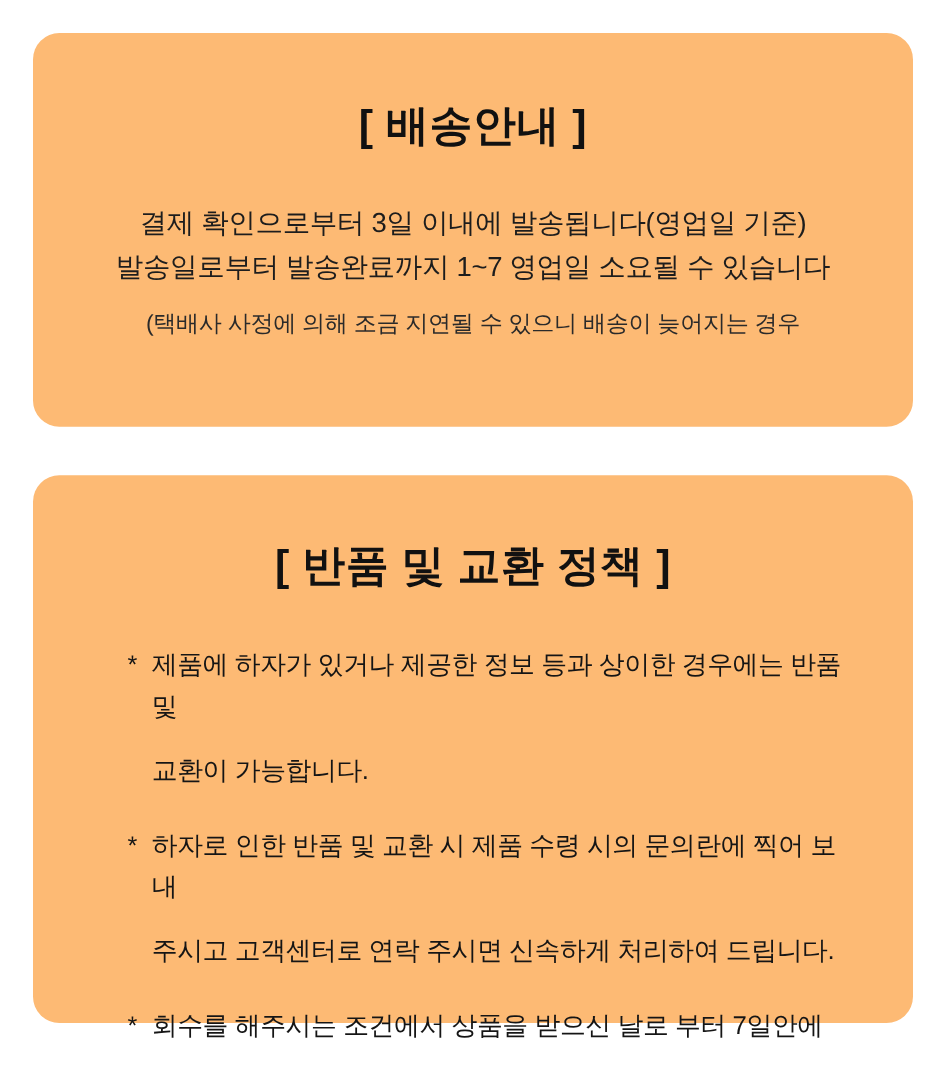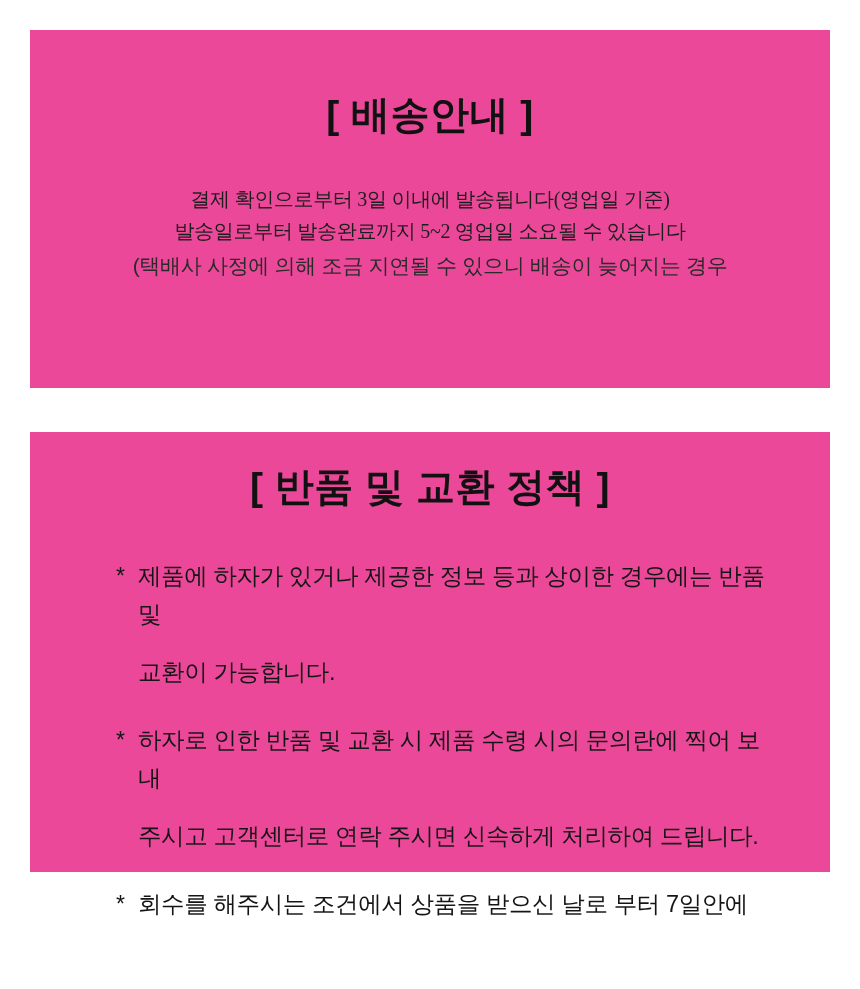--- a/index.html
+++ b/index.html
@@ -15,24 +15,25 @@
     overflow: hidden;
   }
   .page {
     width: 860px;
     height: 989px;
     position: relative;
     background: #ffffff;
     box-sizing: border-box;
   }
   .panel {
-    background: #ec4899;
+    background: #fdba74;
     width: 800px;
     margin: 0 auto;
     box-sizing: border-box;
+    border-radius: 24px;
   }
   
   #shipping-panel {
     position: absolute;
     left: 30px;
     top: 30px;
     width: 800px;
     height: 358px;
     padding-top: 62px;
   }
@@ -46,44 +47,43 @@
     line-height: 1.2;
   }
   #shipping-panel .panel-title {
     margin-bottom: 44px;
   }
   .ship-lines {
     text-align: center;
     color: #1d1d1d;
   }
   .ship-line {
-    font-size: 20px;
+    font-size: 25px;
     line-height: 1.62;
     letter-spacing: -0.3px;
     font-weight: 500;
-    font-family: Liberation Serif, serif;
   }
   .ship-note {
     font-size: 21px;
     line-height: 1.72;
     letter-spacing: -0.3px;
     font-weight: 400;
     color: #2a2a2a;
   }
   .ship-note-first {
-    margin-top: 0;
+    margin-top: 13px;
   }
   
   #return-panel {
     position: absolute;
     left: 30px;
     top: 432px;
     width: 800px;
-    height: 440px;
-    padding-top: 32px;
+    height: 498px;
+    padding-top: 60px;
   }
   #return-panel .panel-title {
     margin-bottom: 46px;
   }
   .policy-list {
     margin: 0;
     padding: 0 54px 0 86px;
     list-style: none;
   }
   .policy-item {
@@ -115,21 +115,21 @@
 </style>
 </head>
 <body>
 
 <div class="page">
 
   <section class="panel" id="shipping-panel">
     <h2 class="panel-title">[ 배송안내 ]</h2>
     <div class="ship-lines">
       <div class="ship-line">결제 확인으로부터 3일 이내에 발송됩니다(영업일 기준)</div>
-      <div class="ship-line">발송일로부터 발송완료까지 5~2 영업일 소요될 수 있습니다</div>
+      <div class="ship-line">발송일로부터 발송완료까지 1~7 영업일 소요될 수 있습니다</div>
       <div class="ship-note ship-note-first">(택배사 사정에 의해 조금 지연될 수 있으니 배송이 늦어지는 경우</div>
     </div>
   </section>
 
   <section class="panel" id="return-panel">
     <h2 class="panel-title">[ 반품 및 교환 정책 ]</h2>
     <ul class="policy-list">
       <li class="policy-item">
         <span class="policy-bullet">*</span>
         <span class="policy-text">제품에 하자가 있거나 제공한 정보 등과 상이한 경우에는 반품 및</span>

